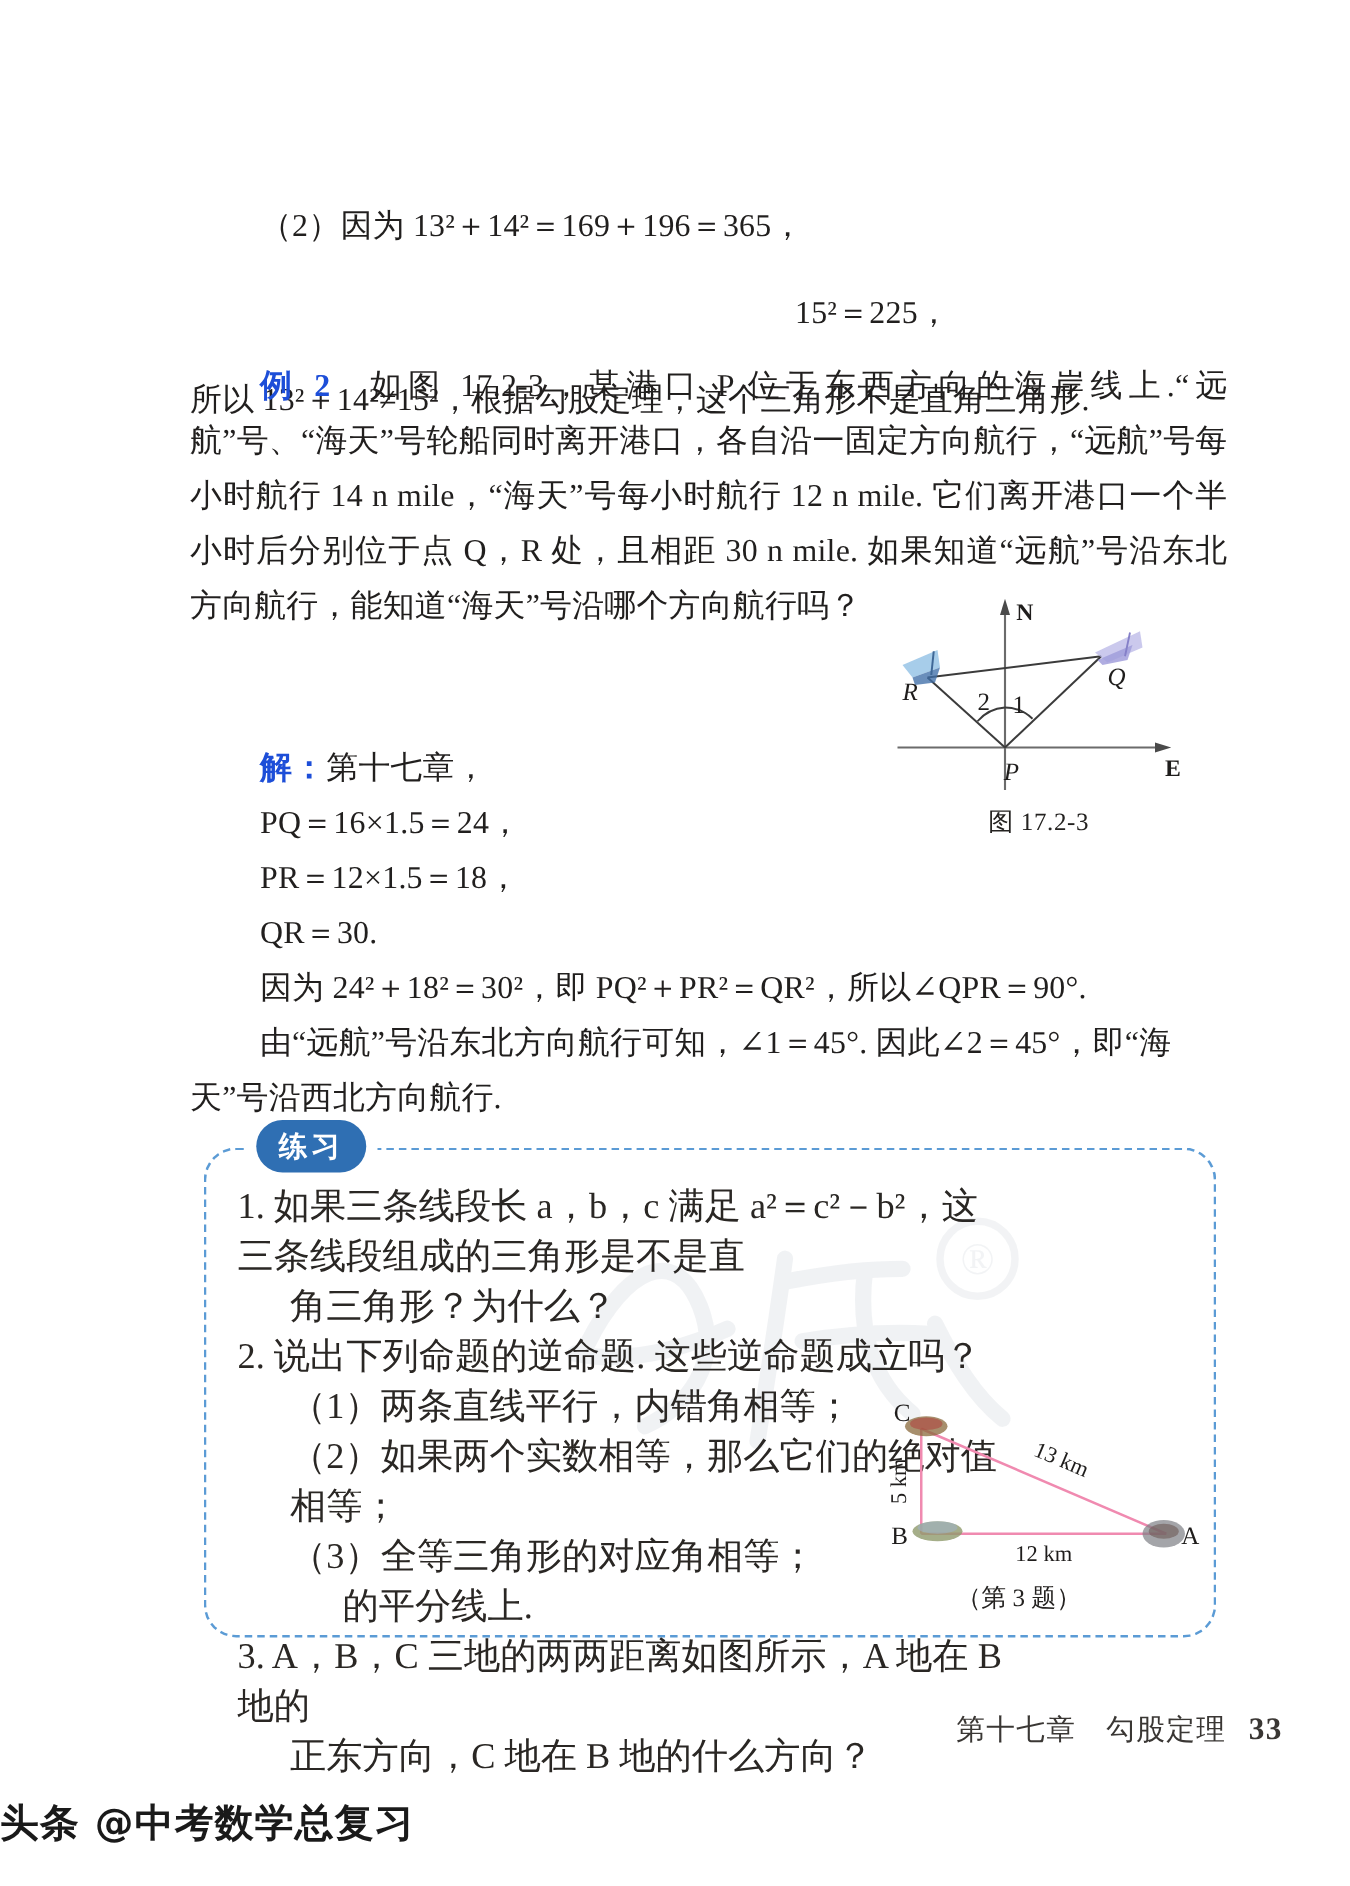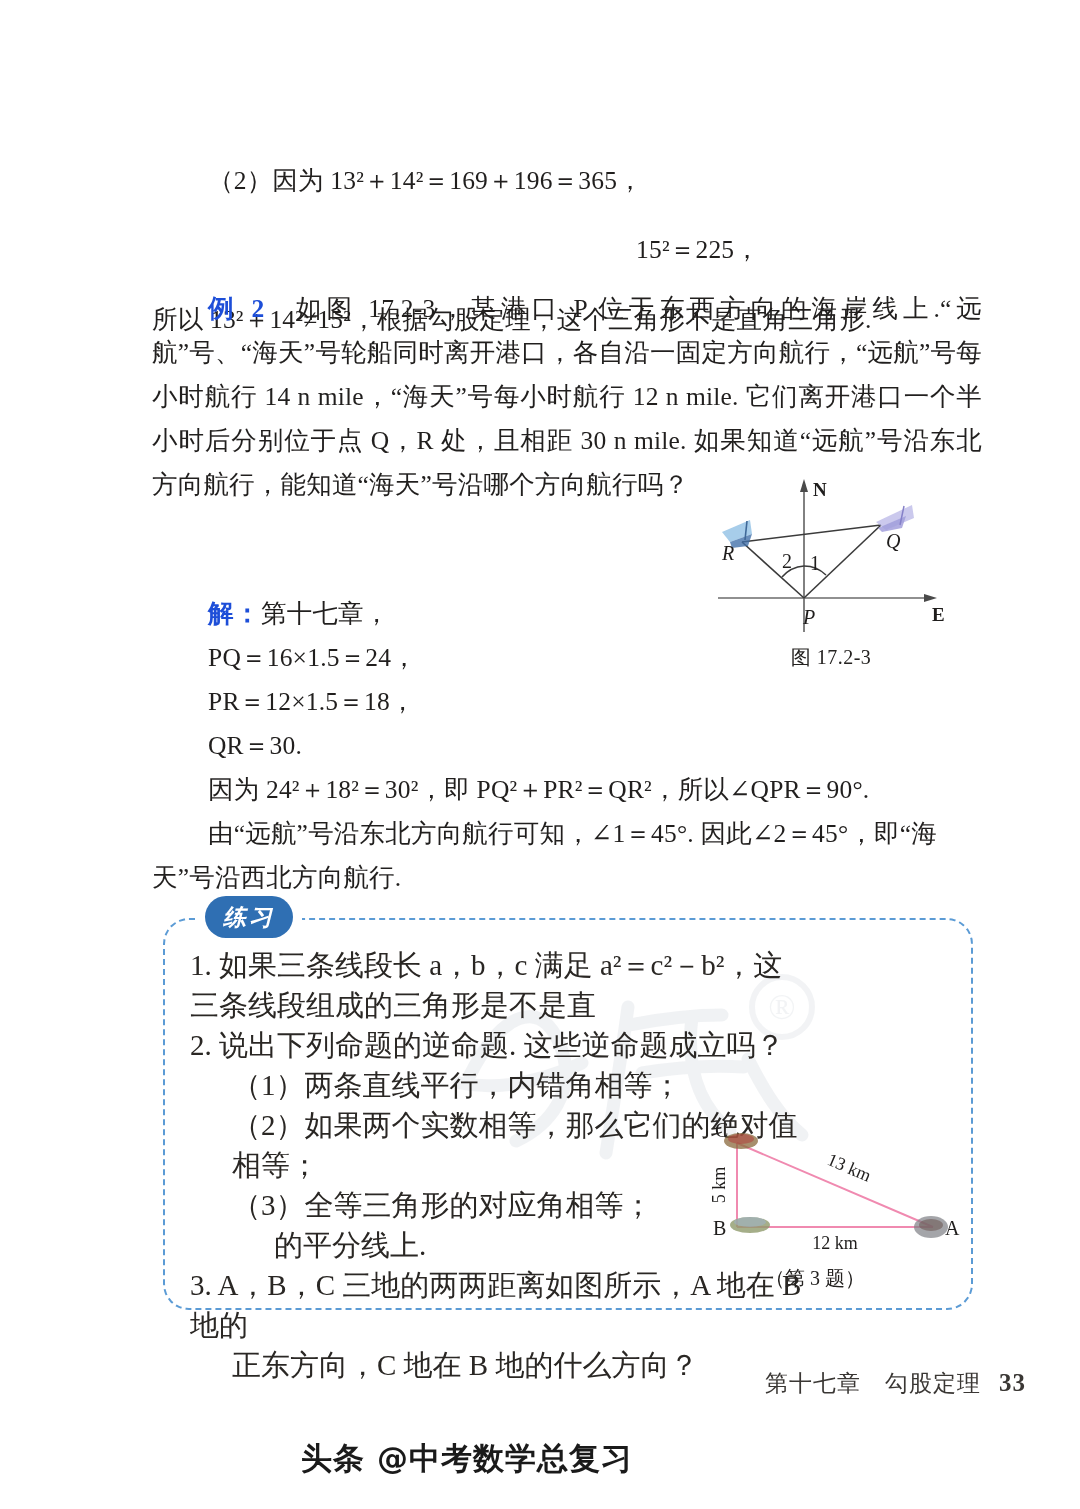--- a/index.html
+++ b/index.html
@@ -58,21 +58,20 @@
     box-sizing:border-box;
   }
   #practice-badge{
     position:absolute;left:205px;top:896px;
     width:88px;height:42px;
     background:#2f6fb3;border-radius:21px;
     color:#ffffff;font-size:23px;font-weight:bold;
     display:flex;align-items:center;justify-content:center;
     letter-spacing:3px;
     font-family:"Liberation Sans","DejaVu Sans",sans-serif;
-    font-style:italic;
   }
   
   #badge-mask{
     position:absolute;left:196px;top:907px;width:106px;height:22px;background:#ffffff;
   }
 
   #ex-list{
     position:absolute;left:190px;top:945px;width:620px;
     font-size:29px;line-height:40px;color:#2a2724;
     font-family:"Liberation Serif","DejaVu Serif",serif;
@@ -97,21 +96,21 @@
   }
   #footer .pg{font-weight:bold;margin-left:18px;font-size:25px;}
 
   
   #wm-big{
     position:absolute;left:430px;top:955px;width:440px;height:230px;
     pointer-events:none;opacity:.5;
   }
   #wm-bottom{
     position:absolute;left:0;top:1438px;width:958px;
-    text-align:center;padding-right:24px;box-sizing:border-box;
+    text-align:left;padding-right:24px;box-sizing:border-box;
     font-family:"DejaVu Sans","Liberation Sans",sans-serif;
     font-size:31px;font-weight:bold;color:#1a1a1a;letter-spacing:1px;
   }
 </style>
 </head>
 <body>
 
 <div class="page">
 
   <div id="top-block" class="body-text">
@@ -186,20 +185,21 @@
     <circle cx="352" cy="52" r="30" fill="none" stroke="#e6e9ec" stroke-width="6"></circle>
     <text x="352" y="64" text-anchor="middle" font-family="Liberation Serif, serif" font-size="36" fill="#e6e9ec">®</text>
   </svg>
 
   <div id="practice-box"></div>
   <div id="badge-mask"></div>
   <div id="practice-badge">练习</div>
 
   <div id="ex-list">
     <p>1. 如果三条线段长 a，b，c 满足 a²＝c²－b²，这三条线段组成的三角形是不是直</p>
+    <p class="cont">角三角形？为什么？</p>
     <p>2. 说出下列命题的逆命题. 这些逆命题成立吗？</p>
     <p class="sub">（1）两条直线平行，内错角相等；</p>
     <p class="sub">（2）如果两个实数相等，那么它们的绝对值相等；</p>
     <p class="sub">（3）全等三角形的对应角相等；</p>
     <p class="cont2">的平分线上.</p>
     <p>3. A，B，C 三地的两两距离如图所示，A 地在 B 地的</p>
     <p class="cont">正东方向，C 地在 B 地的什么方向？</p>
   </div>
 
   <div id="fig2">

